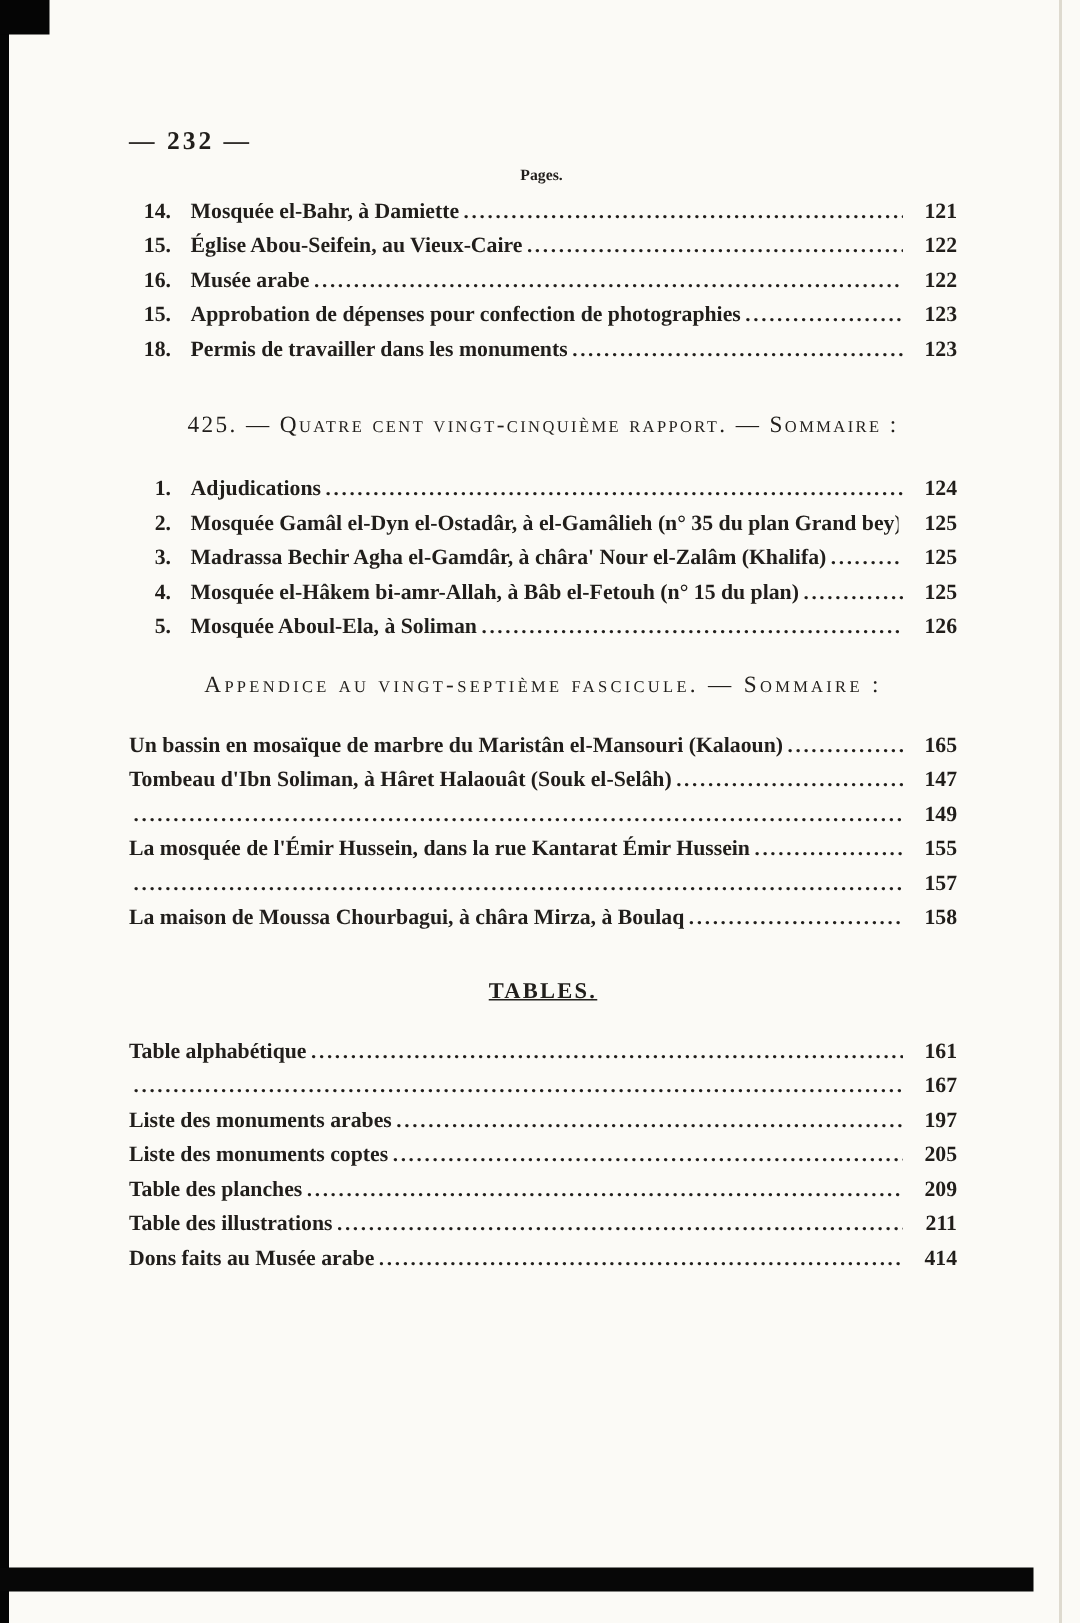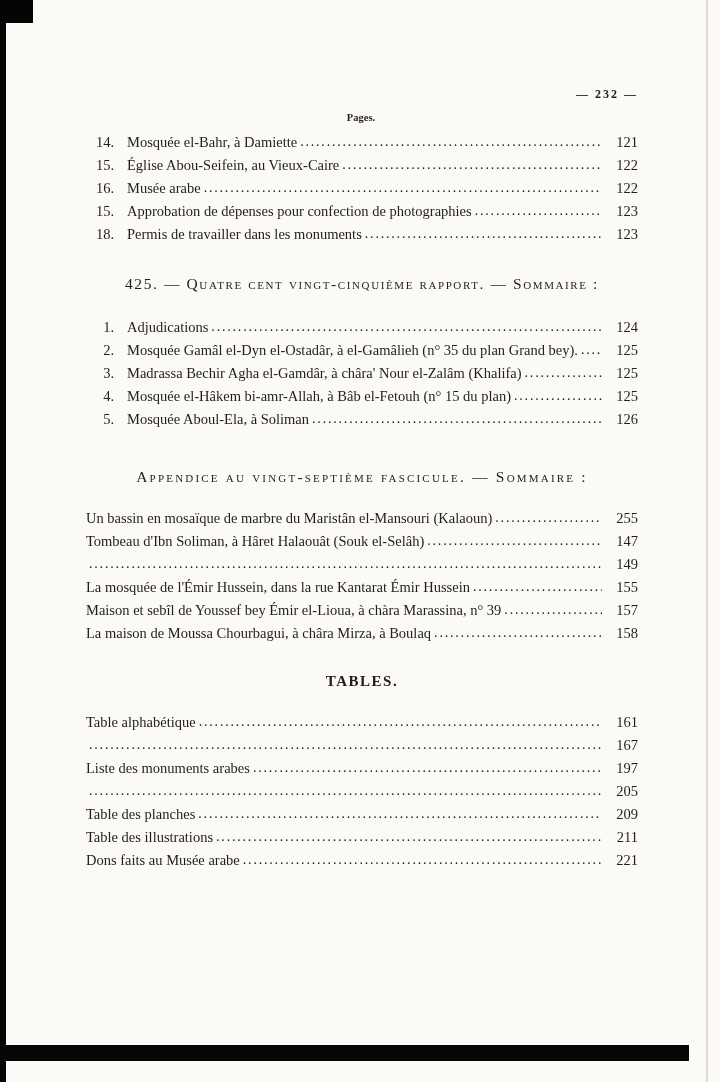--- a/index.html
+++ b/index.html
@@ -20,45 +20,45 @@
   .scan-right  { position: absolute; left: 706px; top: 0; width: 2px; height: 1082px; background: #dedacf; }
 
   .page-inner {
     position: absolute;
     left: 86px;
     top: 84px;
     width: 552px;
   }
 
   .folio {
-    text-align: right;
+    text-align: left;
     font-weight: bold;
-    font-size: 12px;
+    font-size: 17px;
     letter-spacing: 2px;
     line-height: 20px;
     font-family: Liberation Serif, serif;
   }
 
   .pages-label {
     text-align: center;
     font-weight: bold;
     font-size: 10.5px;
     line-height: 12px;
     margin-top: 8px;
     padding-right: 2px;
   }
 
   .toc { margin-top: 6px; }
 
   .row {
     display: flex;
-    align-items: center;
+    align-items: flex-start;
     font-size: 14.5px;
     line-height: 22px;
-    font-weight: 400;
+    font-weight: 700;
   }
   .num {
     flex: none;
     width: 28px;
     text-align: right;
     margin-right: 13px;
   }
   .title {
     flex: 0 1 auto;
     min-width: 0;
@@ -88,30 +88,31 @@
   .center-heading {
     text-align: center;
     font-variant: small-caps;
     font-size: 15.5px;
     letter-spacing: 1.6px;
     font-weight: 400;
     margin-top: 28px;
     margin-bottom: 20px;
     line-height: 22px;
   }
-  .appendice-h { letter-spacing: 2.2px; margin-top: 36px; margin-bottom: 18px; }
+  .appendice-h { letter-spacing: 2.2px; margin-top: 16px; margin-bottom: 18px; }
 
   .tables-heading {
     text-align: center;
     font-weight: bold;
     font-size: 15px;
     letter-spacing: 1.5px;
     margin-top: 26px;
     margin-bottom: 18px;
     line-height: 22px;
+    text-decoration: underline;
   }
 </style>
 </head>
 <body>
 
 <div class="scan-left"></div>
 <div class="scan-corner"></div>
 <div class="scan-bottom"></div>
 <div class="scan-right"></div>
 
@@ -201,21 +202,21 @@
 
   <div class="center-heading appendice-h">Appendice au vingt-septième fascicule. — Sommaire :</div>
 
   <div class="toc no-num">
 
 
       <div class="row">
 
         <span class="title">Un bassin en mosaïque de marbre du Maristân el-Mansouri (Kalaoun)</span>
         <span class="dots"></span>
-        <span class="pg">255</span>
+        <span class="pg">165</span>
       </div>
 
       <div class="row">
 
         <span class="title">Tombeau d'Ibn Soliman, à Hâret Halaouât (Souk el-Selâh)</span>
         <span class="dots"></span>
         <span class="pg">147</span>
       </div>
 
       <div class="row">
@@ -226,21 +227,20 @@
 
       <div class="row">
 
         <span class="title">La mosquée de l'Émir Hussein, dans la rue Kantarat Émir Hussein</span>
         <span class="dots"></span>
         <span class="pg">155</span>
       </div>
 
       <div class="row">
 
-        <span class="title">Maison et sebîl de Youssef bey Émir el-Lioua, à chàra Marassina, n° 39</span>
         <span class="dots"></span>
         <span class="pg">157</span>
       </div>
 
       <div class="row">
 
         <span class="title">La maison de Moussa Chourbagui, à châra Mirza, à Boulaq</span>
         <span class="dots"></span>
         <span class="pg">158</span>
       </div>
@@ -265,20 +265,21 @@
 
       <div class="row">
 
         <span class="title">Liste des monuments arabes</span>
         <span class="dots"></span>
         <span class="pg">197</span>
       </div>
 
       <div class="row">
 
+        <span class="title">Liste des monuments coptes</span>
         <span class="dots"></span>
         <span class="pg">205</span>
       </div>
 
       <div class="row">
 
         <span class="title">Table des planches</span>
         <span class="dots"></span>
         <span class="pg">209</span>
       </div>
@@ -287,17 +288,17 @@
 
         <span class="title">Table des illustrations</span>
         <span class="dots"></span>
         <span class="pg">211</span>
       </div>
 
       <div class="row">
 
         <span class="title">Dons faits au Musée arabe</span>
         <span class="dots"></span>
-        <span class="pg">221</span>
+        <span class="pg">414</span>
       </div>
     </div>
 
 </div>
 
 </body></html>

